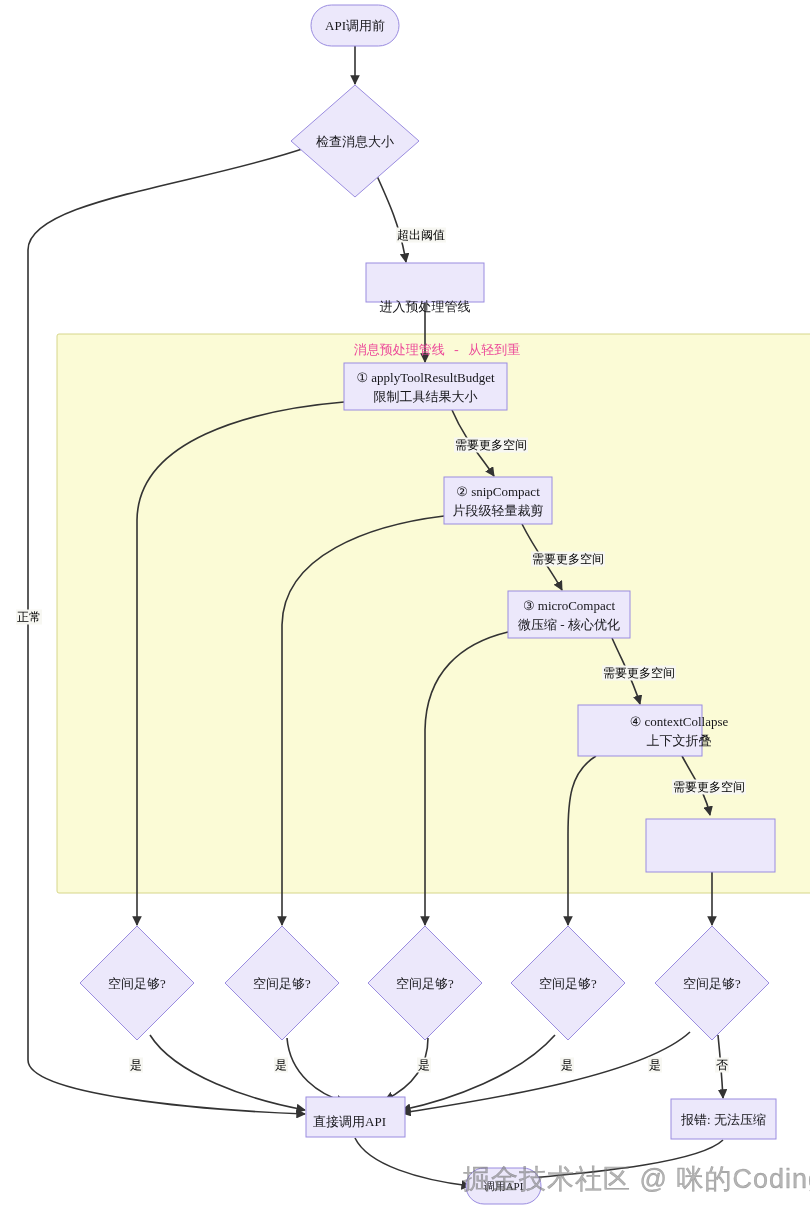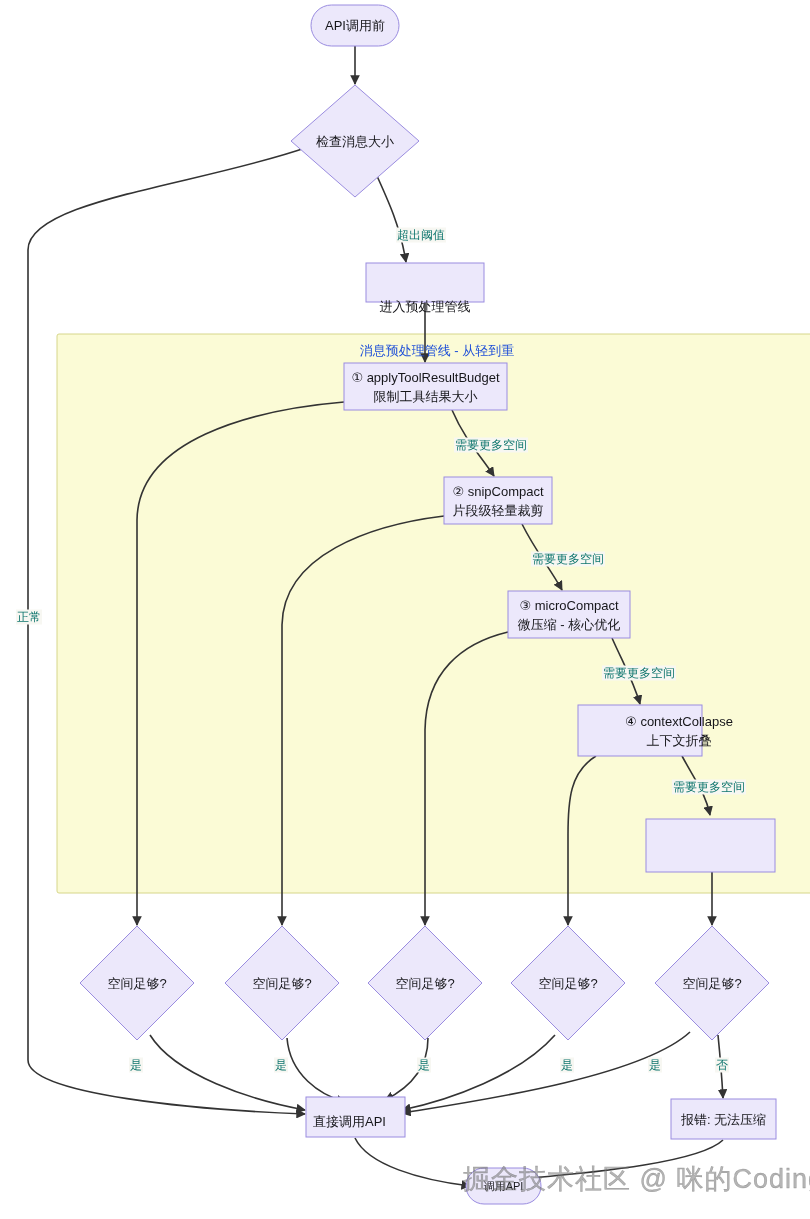--- a/index.html
+++ b/index.html
@@ -55,38 +55,39 @@
     flex-direction: column;
     align-items: center;
     justify-content: center;
     text-align: center;
     color: #16161a;
     font-size: 13px;
     line-height: 19px;
     white-space: nowrap;
     pointer-events: none;
   }
-  .node-label span { display: block; }
+  .node-label span { display: block; font-family: Liberation Serif, serif; }
   .edge-label {
     position: absolute;
     font-size: 12px;
     line-height: 15px;
-    color: #0f766e;
+    color: #000000;
     background: #f7f7f2;
     padding: 0 1px;
     white-space: nowrap;
     transform: translate(-50%, -50%);
   }
   .cluster-title {
     position: absolute;
     font-size: 13px;
     line-height: 16px;
-    color: #1d4ed8;
+    color: #ec4899;
     white-space: nowrap;
     transform: translateX(-50%);
+    font-family: Liberation Mono, monospace;
   }
   .watermark {
     position: absolute;
     font-size: 27px;
     line-height: 32px;
     color: rgba(120,120,120,0.55);
     white-space: nowrap;
     letter-spacing: 1px;
     pointer-events: none;
     -webkit-text-stroke: 0.4px rgba(90,90,90,0.5);

